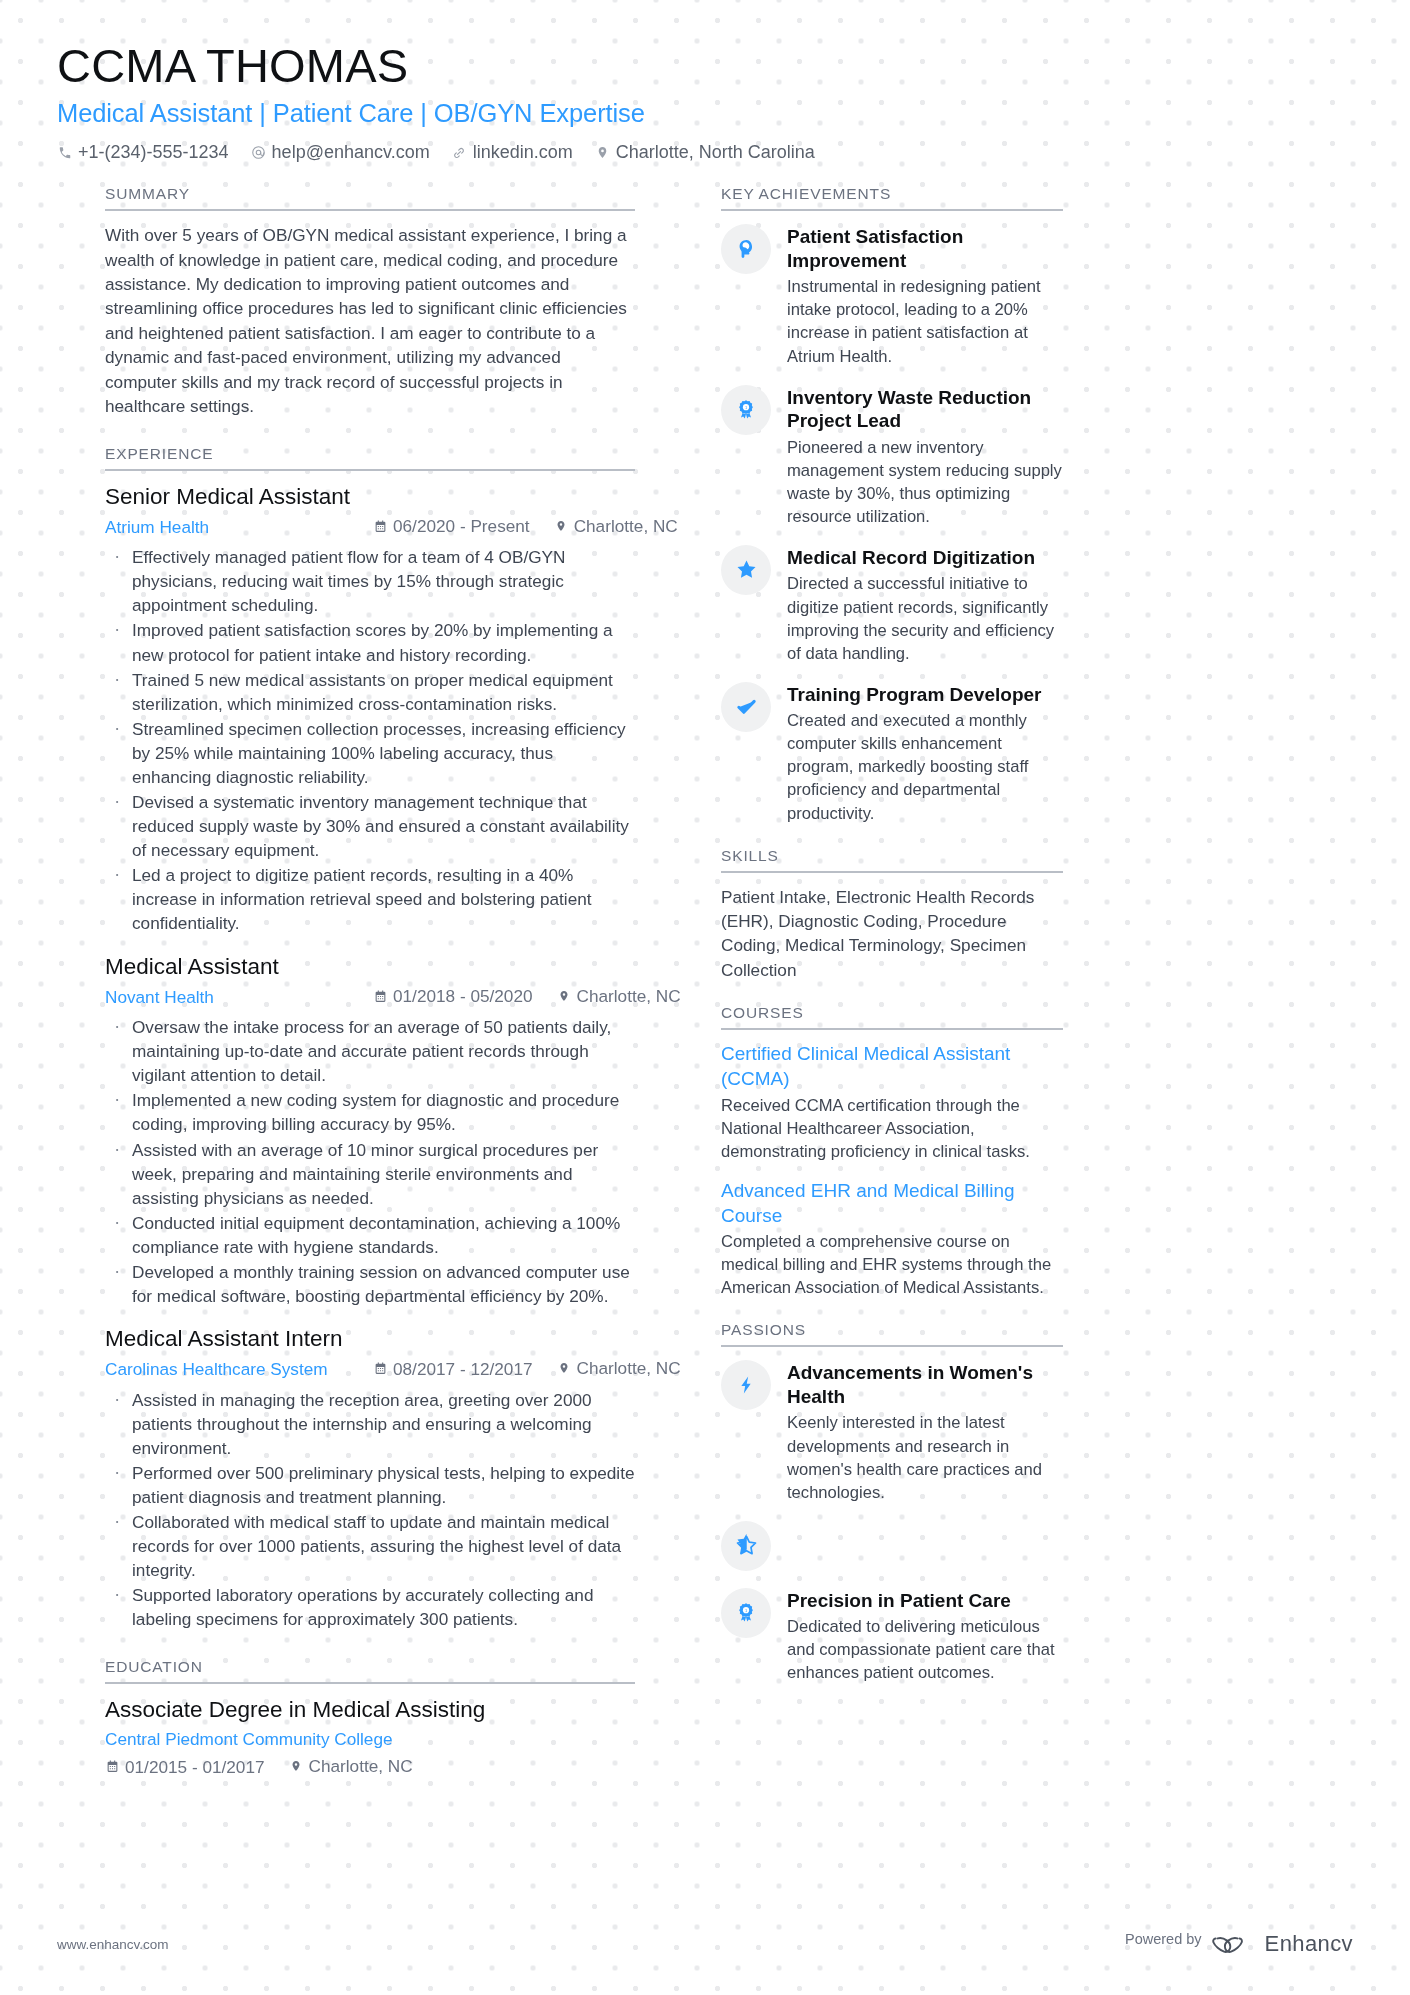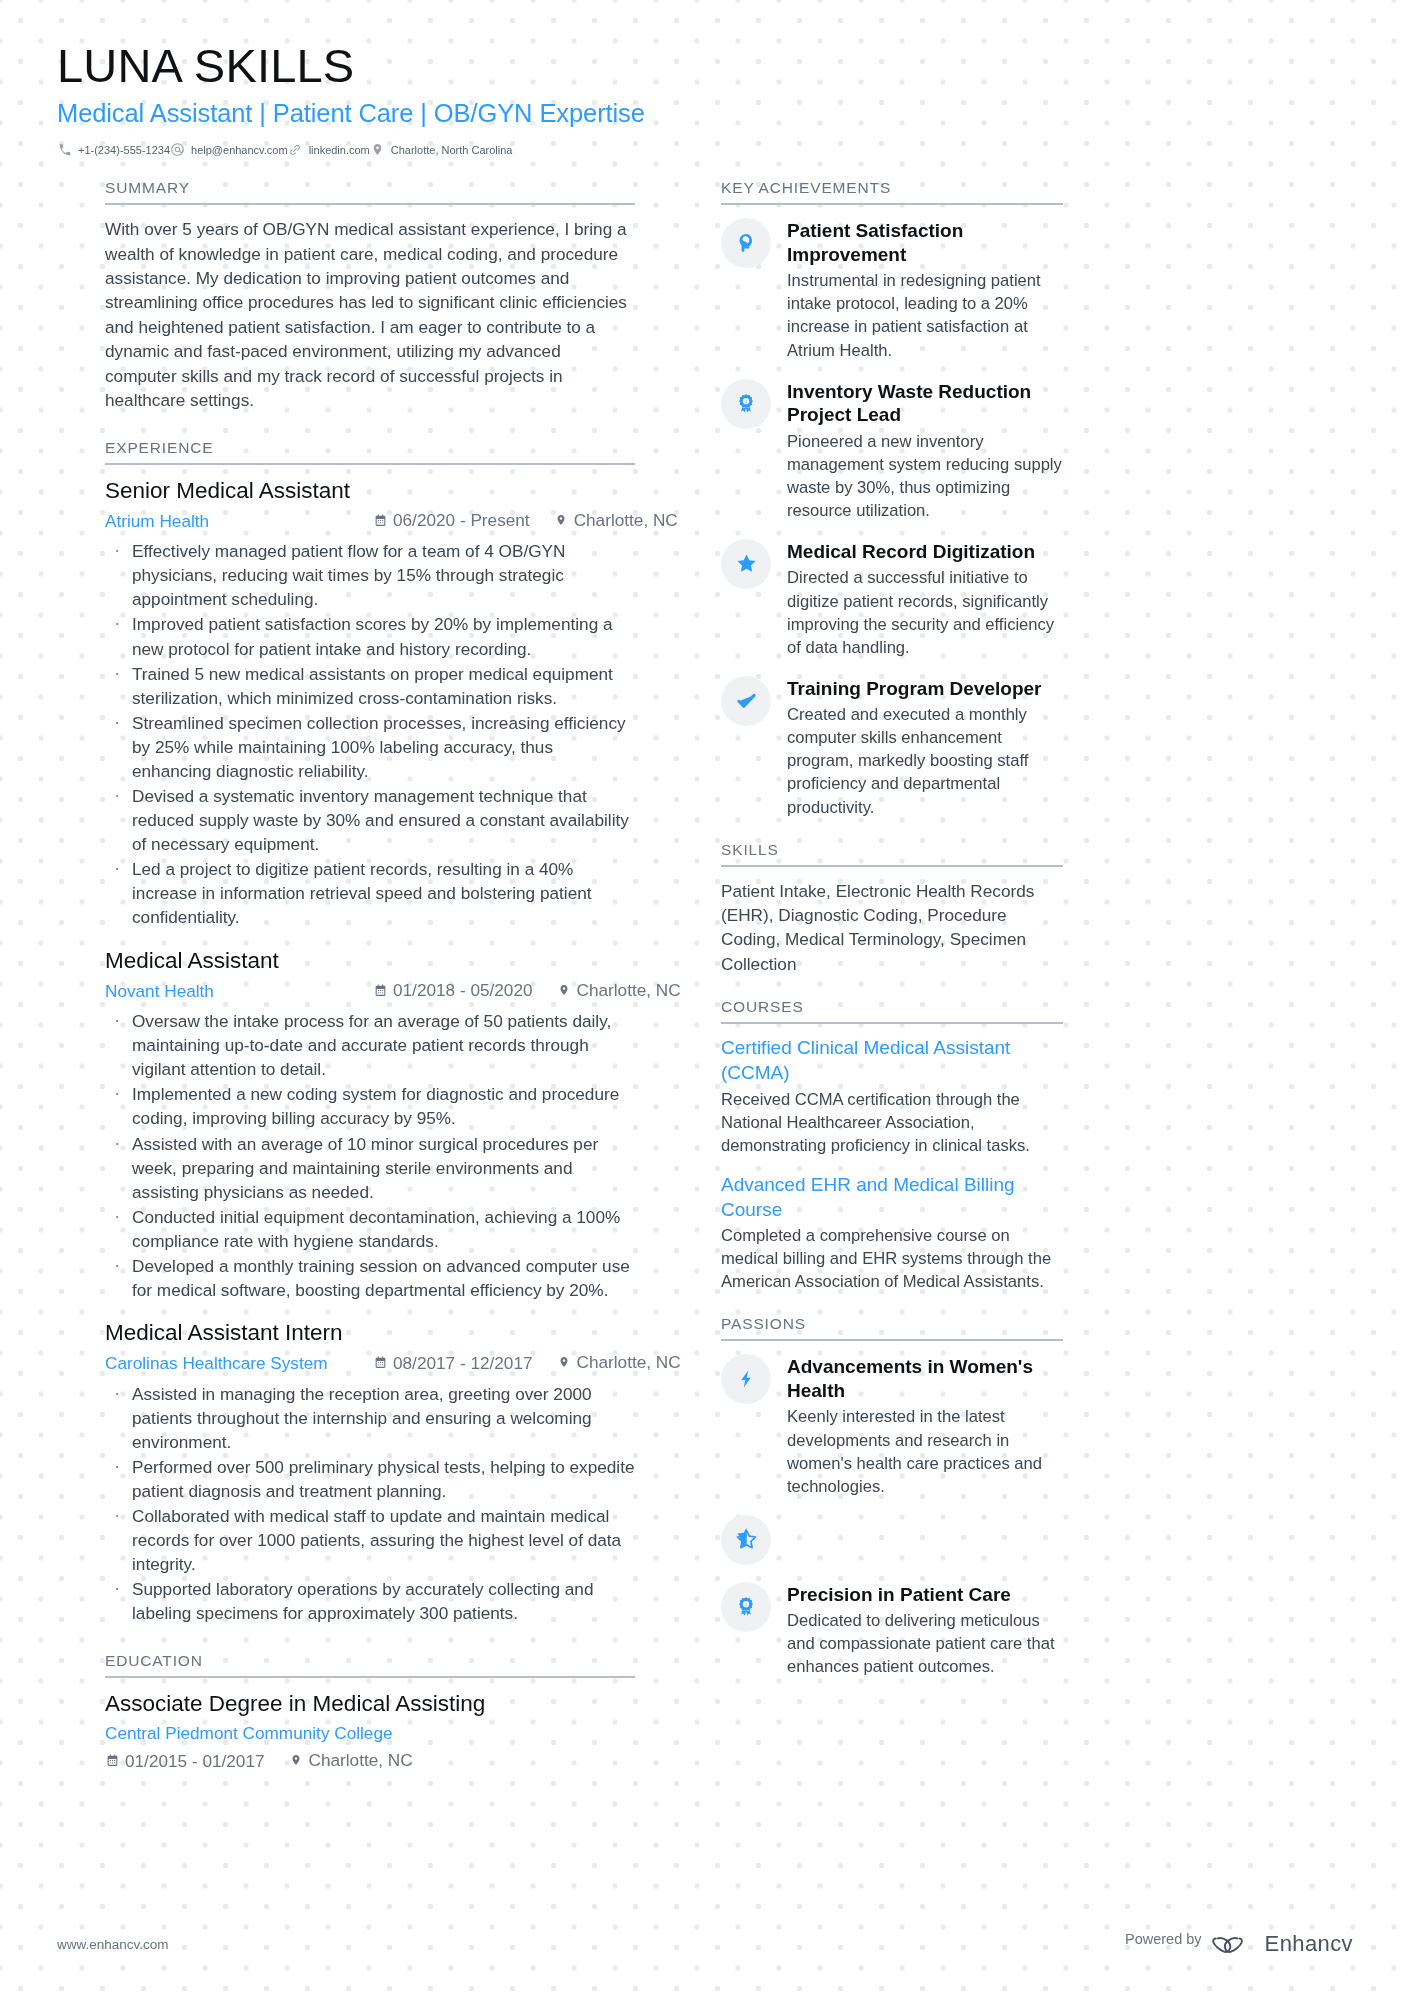--- a/index.html
+++ b/index.html
@@ -49,21 +49,22 @@
     color: #2e9bff;
     margin-top: 5px;
     line-height: 1.2;
     letter-spacing: -0.1px;
   }
 
   .contact-row {
     display: flex;
     align-items: center;
     margin-top: 14px;
-    font-size: 11px;
+    gap: 22px;
+    font-size: 18px;
     color: #5a616c;
     white-space: nowrap;
   }
   .contact-item { display: flex; align-items: center; gap: 6px; }
   .contact-item .cicon {
     display: inline-flex;
     align-items: center;
     justify-content: center;
     width: 15px; height: 15px;
     color: #9aa0aa;
@@ -250,21 +251,21 @@
     color: #4b525d;
   }
   .brand svg { display: block; }
 </style>
 </head>
 <body>
 
 <div class="page">
 
   <div class="header">
-    <div class="full-name">LUNA SKILLS</div>
+    <div class="full-name">CCMA THOMAS</div>
     <div class="headline">Medical Assistant | Patient Care | OB/GYN Expertise</div>
     <div class="contact-row">
 
       <div class="contact-item">
         <span class="cicon">
           <svg width="14" height="14" viewBox="0 0 24 24" fill="currentColor">
               <path d="M6.6 10.8c1.4 2.8 3.8 5.1 6.6 6.6l2.2-2.2c.3-.3.7-.4 1-.2 1.1.4 2.3.6 3.6.6.6 0 1 .4 1 1V20c0 .6-.4 1-1 1C11 21 3 13 3 3c0-.6.4-1 1-1h3.5c.6 0 1 .4 1 1 0 1.2.2 2.4.6 3.6.1.3 0 .7-.2 1l-2.3 2.2z"></path>
             </svg>
         </span>
         <span>+1-(234)-555-1234</span>

